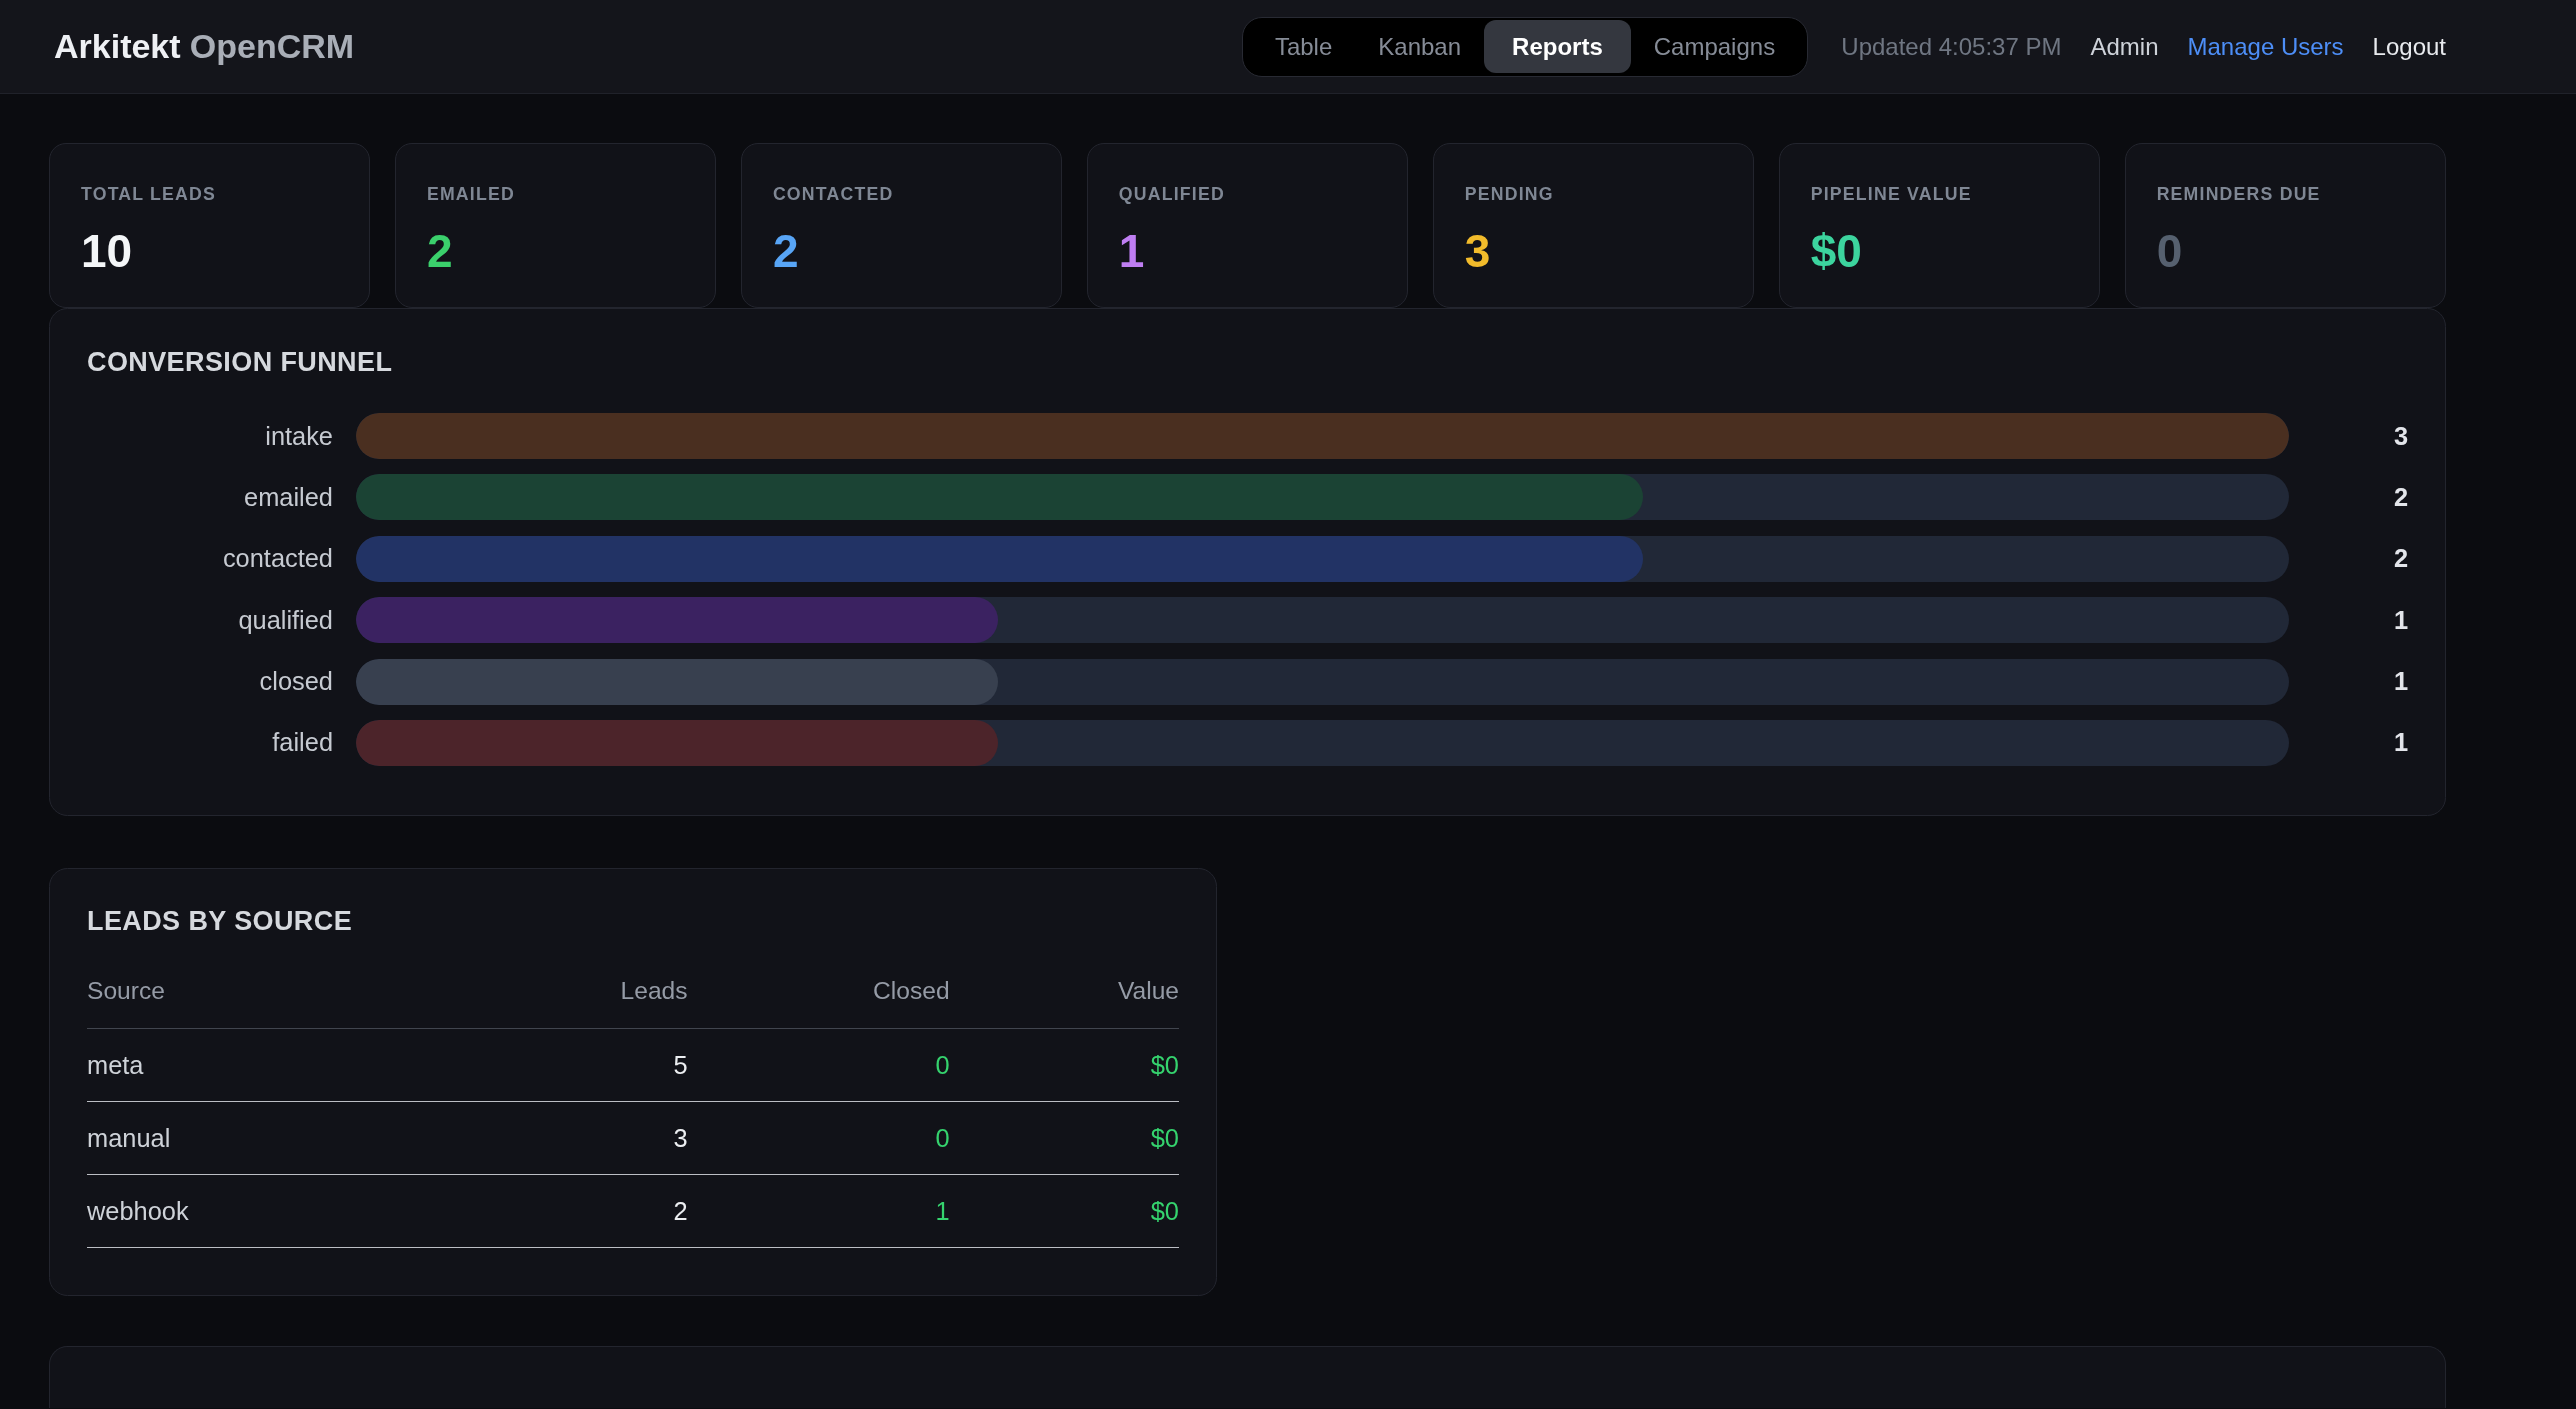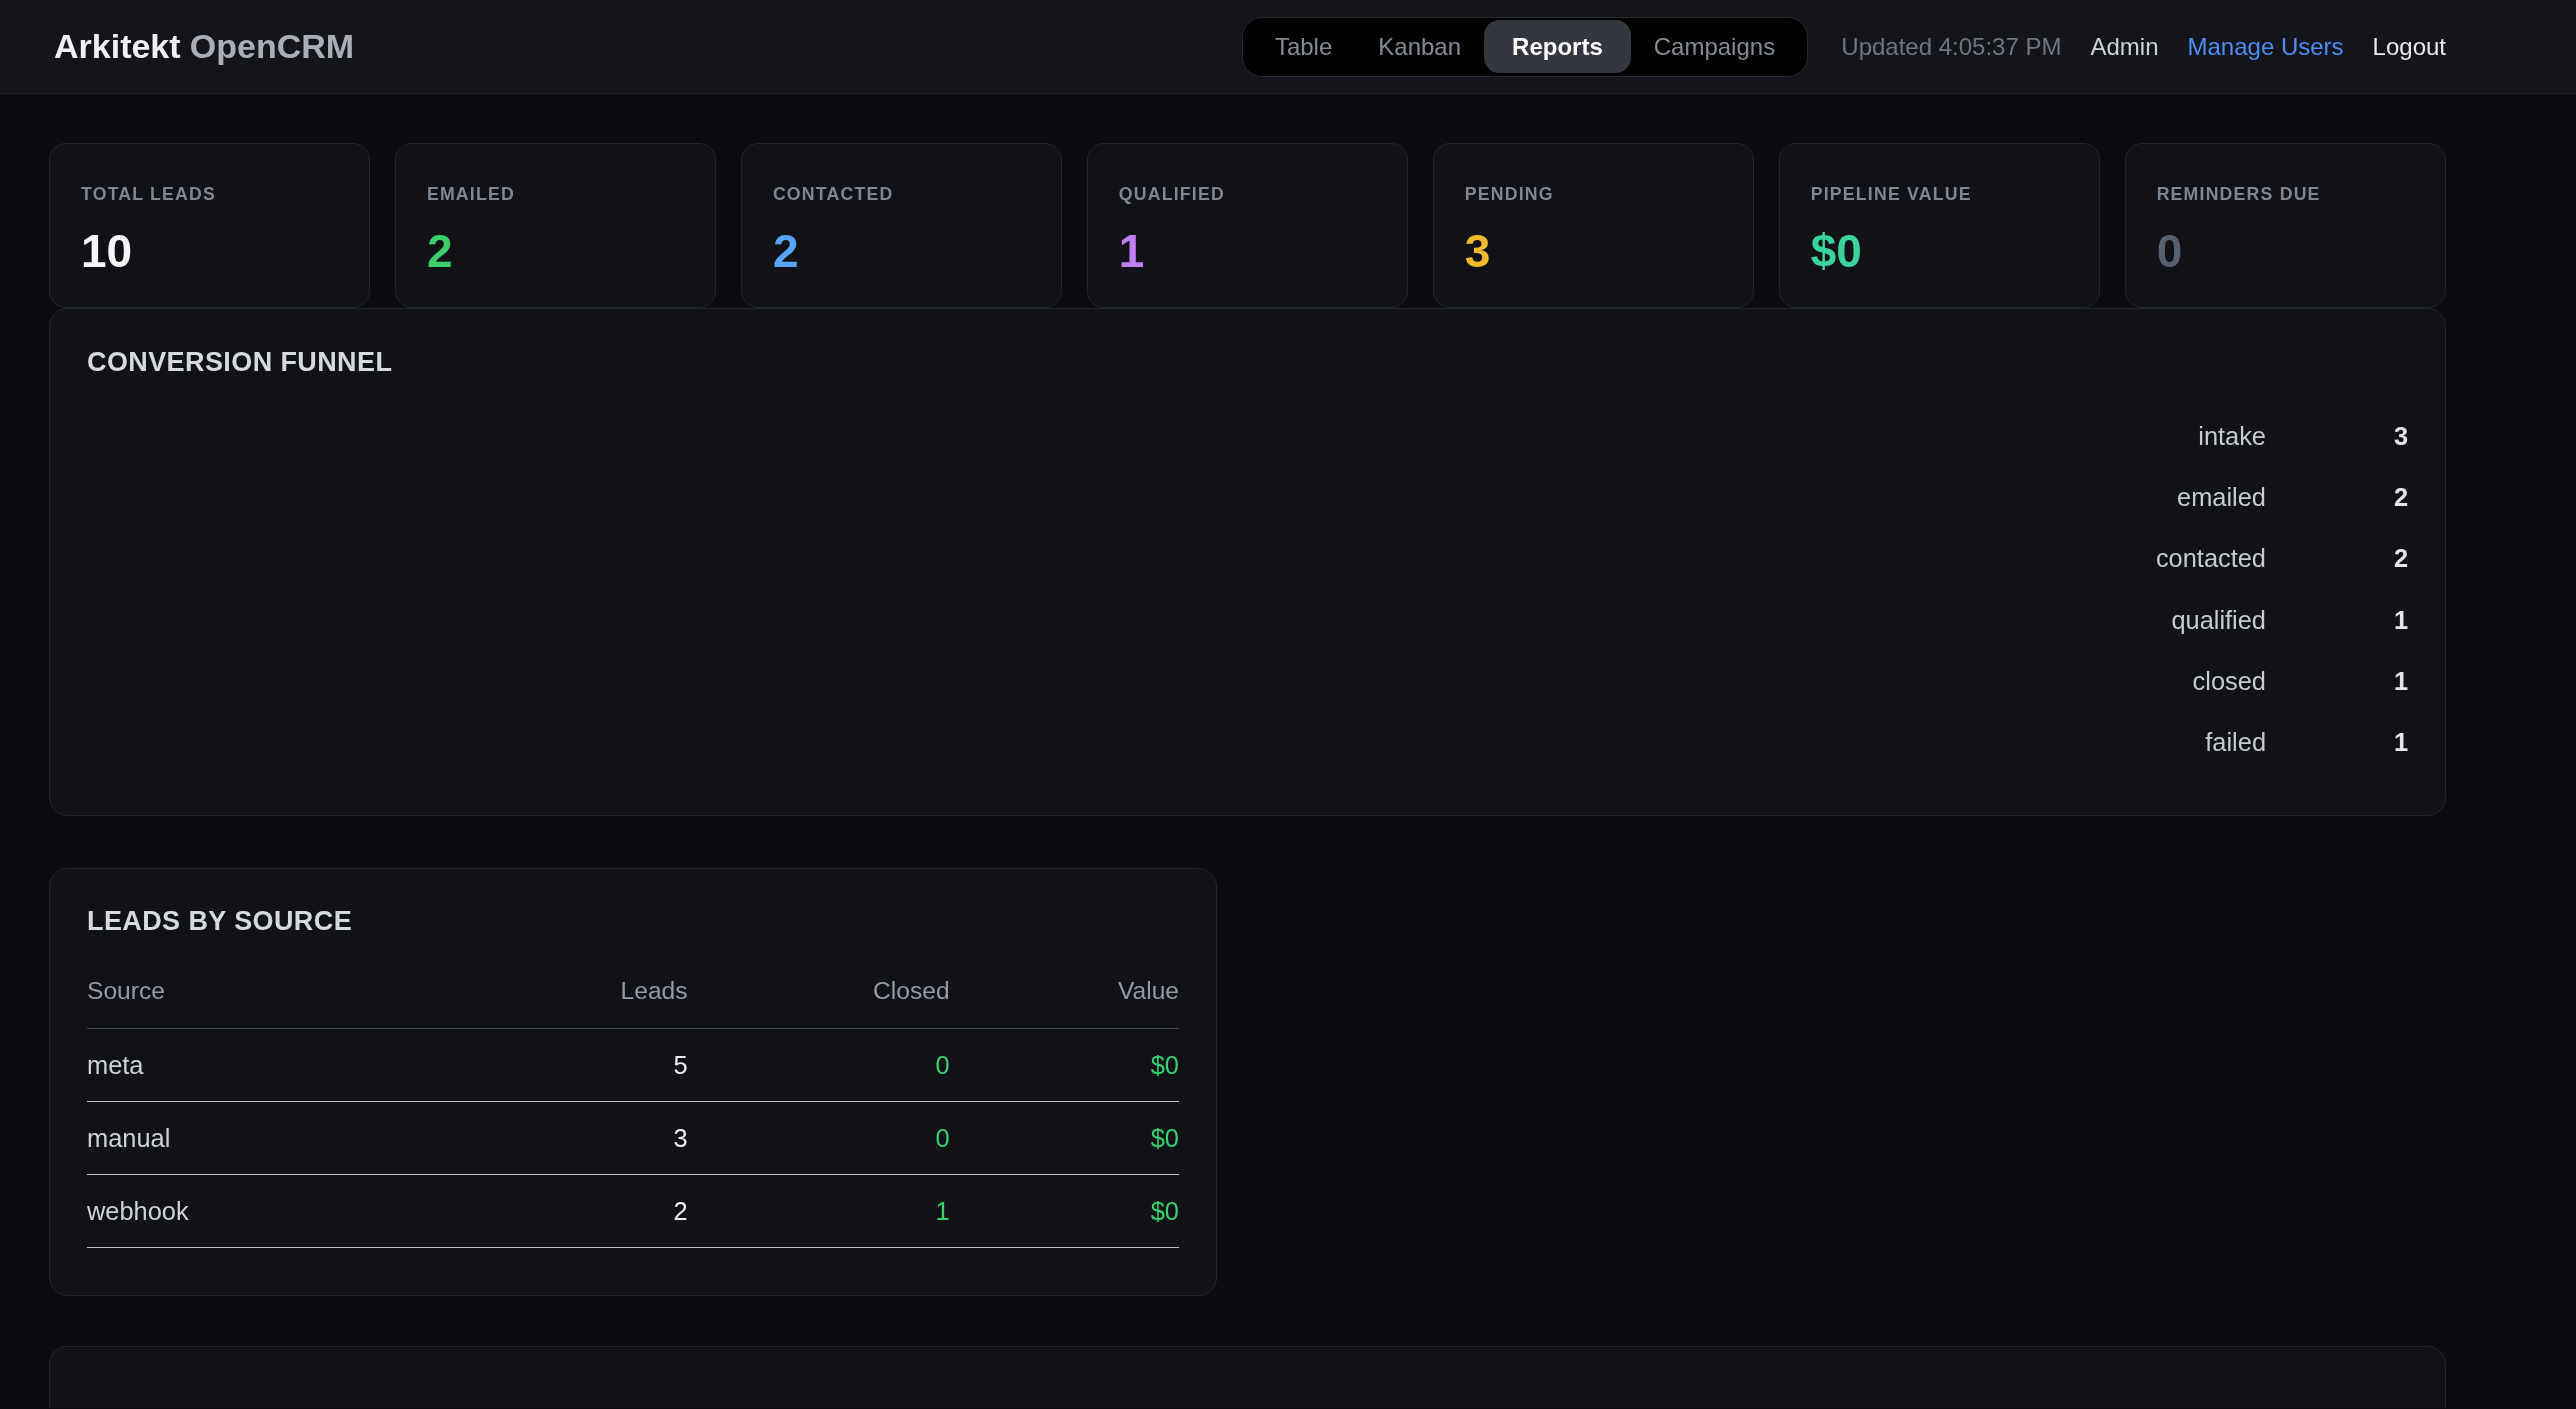--- a/index.html
+++ b/index.html
@@ -21,21 +21,21 @@
 
   .tabs {
     margin-left:auto; display:flex; align-items:center;
     background:#000000; border:1.5px solid #282a33; border-radius:20px;
     height:60px; padding:0 9.2px;
   }
   .tab {
     font-size:24px; color:#868c97; padding:12.3px 23px; background:none; border:none;
     font-family:inherit; border-radius:15.4px; cursor:pointer; white-space:nowrap;
   }
-  .tab.active { background:#34373f; color:#ffffff; font-weight:600; padding:12.3px 28px; }
+  .tab.active { background:#34373f; color:#ffffff; font-weight:600; padding:12.3px 28px;border-radius:12px; }
 
   .nav-meta { font-size:24px; color:#6f7682; margin-left:33px; white-space:nowrap; }
   .navlink { font-size:24px; margin-left:29px; cursor:pointer; white-space:nowrap; }
   .navlink.admin  { color:#ced2d9; }
   .navlink.manage { color:#4d8ef7; }
   .navlink.logout { color:#e8eaee; }
 
   
   main { padding:0 130px 0 49px; }
 
@@ -45,21 +45,21 @@
     border-radius:17px; padding:40px 31px 0;
   }
   .stat-label { font-size:17.7px; font-weight:700; letter-spacing:1.2px; color:#7f8794; white-space:nowrap; }
   .stat-value { font-size:46px; font-weight:700; margin-top:18.5px; }
 
   .card { background:#111218; border:1.5px solid #23252e; border-radius:18.5px; }
   .section-title { font-size:27px; font-weight:700; color:#d6d9de; letter-spacing:0.4px; }
 
   
   .funnel-card { padding:38px 37px 43px; height:508px; }
-  .frows { margin-top:35px; display:flex; flex-direction:column; gap:15.4px;align-items:flex-end; }
+  .frows { margin-top:35px; display:flex; flex-direction:column; gap:15.4px; }
   .frow { display:flex; align-items:center; height:46px; }
   .flabel { width:246px; text-align:right; font-size:25.4px; color:#c6cad1; margin-right:23px; }
   .ftrack { flex:1; height:46px; background:#212837; border-radius:768px; overflow:hidden; }
   .ffill { height:100%; border-radius:768px; }
   .fcount { width:119px; text-align:right; font-size:25.4px; font-weight:600; color:#e3e5ea; }
 
   
   .grid2 { display:grid; grid-template-columns:1168px 1fr; gap:54px; margin-top:52px; }
   .panel { padding:37px; height:428px; }
   table { width:100%; border-collapse:collapse; margin-top:40px; }

